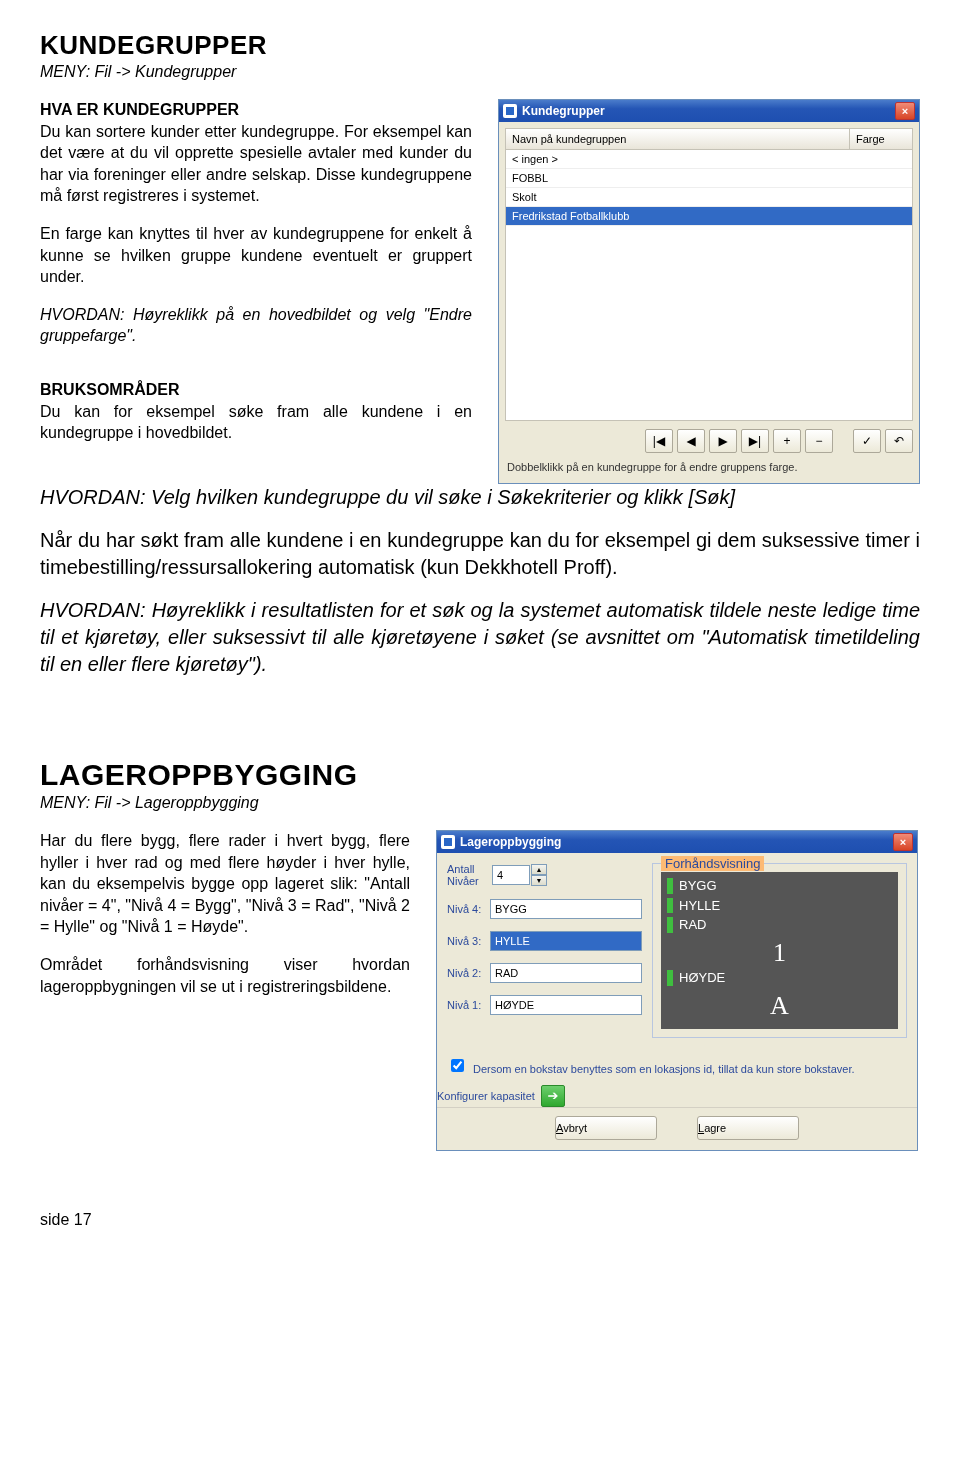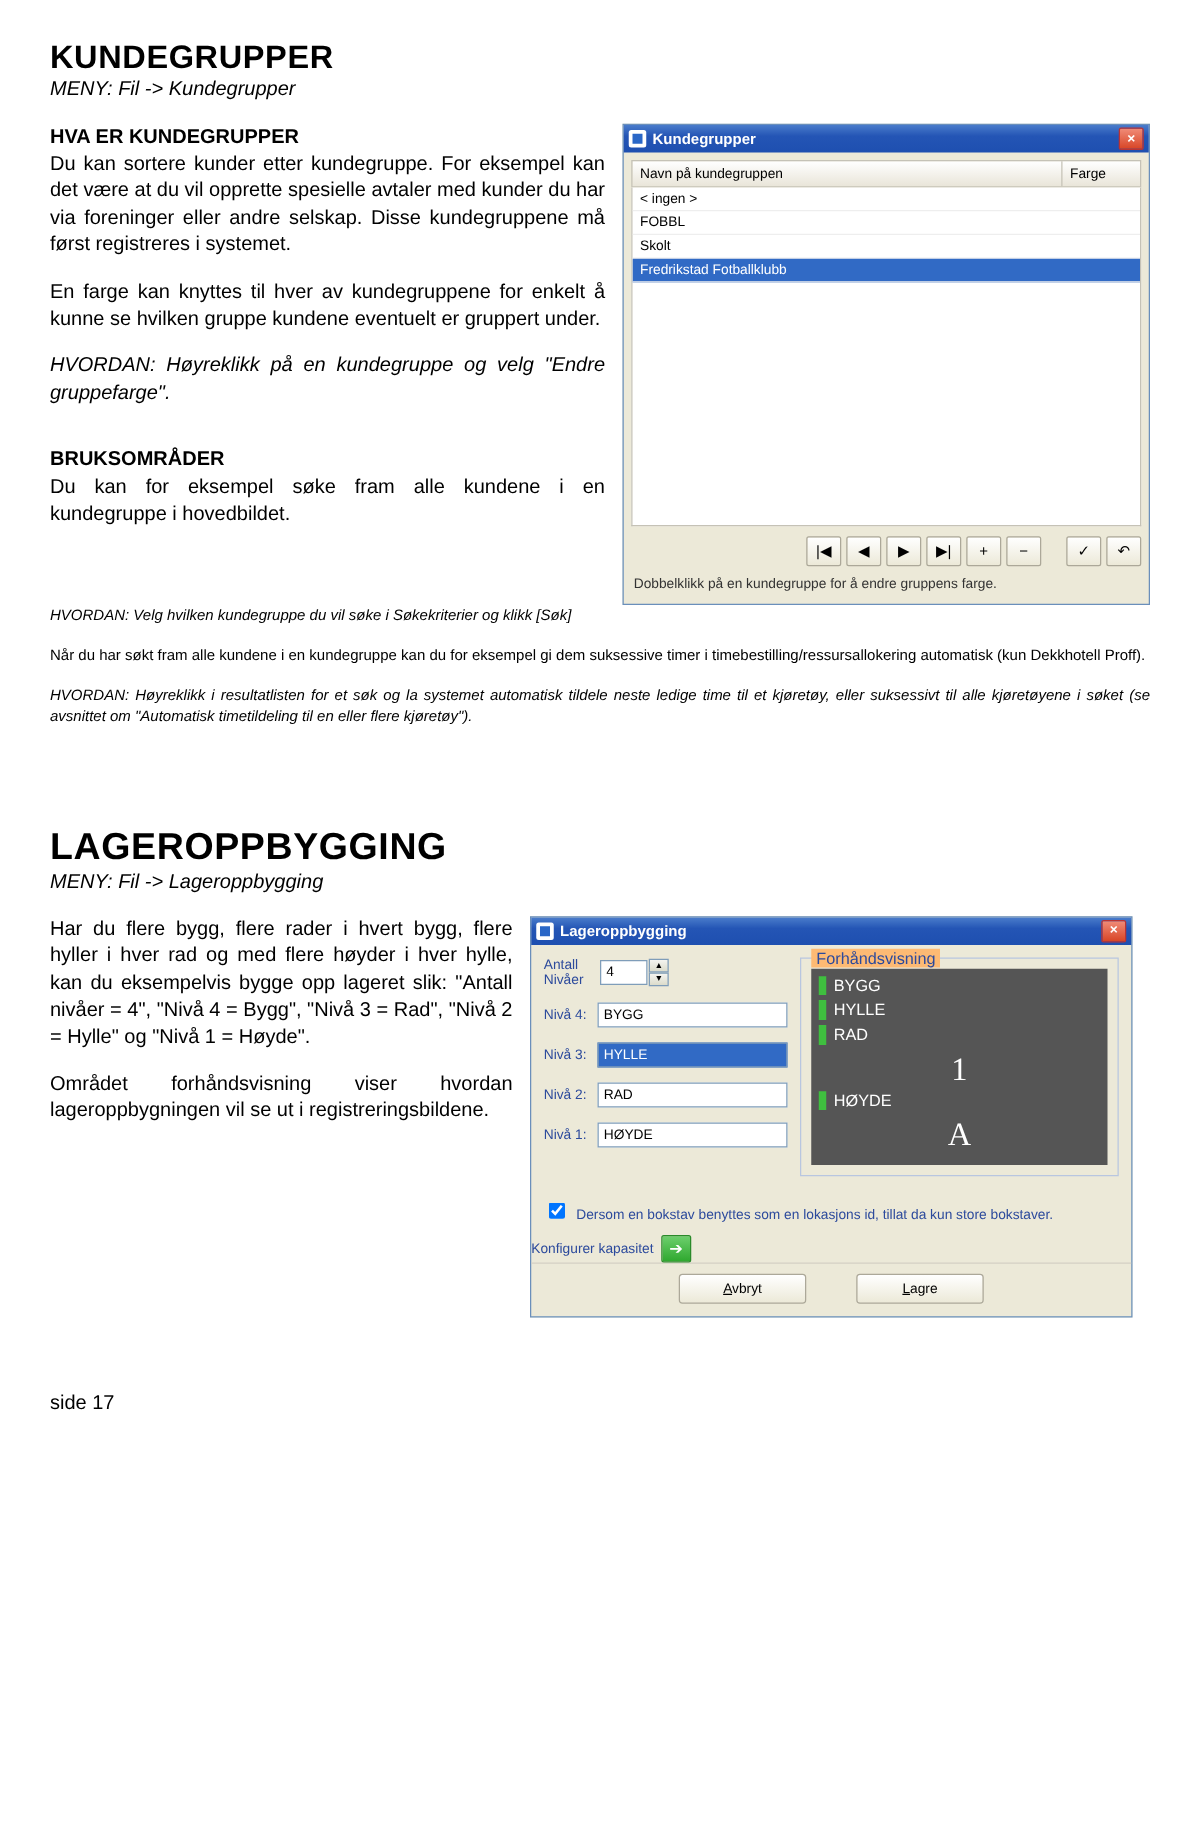--- a/index.html
+++ b/index.html
@@ -1,25 +1,25 @@
 <!DOCTYPE html>
 <html><head>
 <meta charset="utf-8">
 <style>
   html,body{margin:0;padding:0;background:#fff;width:960px;font-family:Verdana,Geneva,sans-serif;color:#000}
   .page{padding:30px 40px 20px 40px}
   h1{font-size:26px;font-weight:bold;margin:0 0 2px 0;letter-spacing:0.5px}
   h1.lager{font-size:30px;margin-top:80px}
   .meny{font-style:italic;font-size:16px;margin:0 0 18px 0}
   .subhead{font-weight:bold;font-size:16px;margin:0}
-  .two-col{display:flex;gap:14px;align-items:flex-start}
+  .two-col{display:flex;gap:26px;align-items:flex-start}
   .left-col{flex:1;font-size:16px;text-align:justify;line-height:1.35}
   .left-col p{margin:0 0 16px 0}
   .ital{font-style:italic}
-  .full-para{font-size:12px;text-align:justify;line-height:1.35;margin:0 0 16px 0}
+  .full-para{font-size:20px;text-align:justify;line-height:1.35;margin:0 0 16px 0}
   .footer{font-size:16px;margin-top:60px}
 
   
   .win{border:1px solid #6a8fbb;background:#ece9d8;font-family:Tahoma,sans-serif;font-size:11px;color:#000}
   .titlebar{height:22px;background:linear-gradient(#4a7ccb,#2455b5 40%,#1e4fb0);color:#fff;display:flex;align-items:center;padding:0 4px;font-weight:bold;font-size:12px}
   .titlebar .ticon{width:14px;height:14px;background:#fff;border-radius:2px;margin-right:5px;position:relative}
   .titlebar .ticon::after{content:"";position:absolute;inset:3px;background:#2a67c7}
   .closebtn{margin-left:auto;width:18px;height:16px;background:linear-gradient(#f08b77,#d84526);border:1px solid #b33;border-radius:2px;display:flex;align-items:center;justify-content:center;color:#fff;font-weight:bold;font-size:11px;line-height:1;cursor:pointer}
   .win-body{padding:6px}
 
@@ -56,37 +56,37 @@
   .preview .pvrow{display:flex;align-items:stretch;margin-bottom:4px}
   .preview .bar{width:6px;margin-right:6px}
   .preview .bar.g{background:#3fbf3f}
   .preview .lab{flex:1;font-size:13px}
   .preview .big{font-family:'Times New Roman',serif;font-size:26px;text-align:center;margin:2px 0}
   .chkrow{display:flex;align-items:flex-end;gap:6px;font-size:11px;color:#2c4a9c;margin-top:10px}
   .chkrow input{margin-top:1px}
   .konfrow{display:flex;justify-content:flex-start;align-items:center;gap:6px;color:#2c4a9c;font-size:11px;margin-top:10px;padding-right:6px}
   .arrowbtn{width:22px;height:20px;background:linear-gradient(#6dcf6d,#2fa82f);border:1px solid #2a8a2a;border-radius:2px;color:#fff;display:flex;align-items:center;justify-content:center;font-size:13px;cursor:pointer}
   .btnrow{display:flex;justify-content:center;gap:40px;padding:8px 0 10px 0;border-top:1px solid #d4d0c4}
-  .btn{min-width:100px;height:22px;border:1px solid #aca899;background:linear-gradient(#fff,#ece9d8);border-radius:3px;font-size:11px;display:flex;align-items:center;justify-content:center;cursor:pointer}
+  .btn{min-width:100px;height:22px;border:1px solid #aca899;background:linear-gradient(#fff,#ece9d8);border-radius:3px;font-size:11px;display:flex;align-items:center;cursor:pointer}
   .btn u{text-decoration:underline}
 </style>
 </head>
 <body>
 
 <div class="page">
 
   <h1>KUNDEGRUPPER</h1>
   <p class="meny">MENY: Fil -&gt; Kundegrupper</p>
 
   <div class="two-col">
     <div class="left-col">
       <p><span class="subhead">HVA ER KUNDEGRUPPER</span><br>
         <span>Du kan sortere kunder etter kundegruppe. For eksempel kan det være at du vil opprette spesielle avtaler med kunder du har via foreninger eller andre selskap. Disse kundegruppene må først registreres i systemet.</span></p>
       <p>En farge kan knyttes til hver av kundegruppene for enkelt å kunne se hvilken gruppe kundene eventuelt er gruppert under.</p>
-      <p class="ital">HVORDAN: Høyreklikk på en kundegruppe og velg "Endre gruppefarge".</p>
+      <p class="ital">HVORDAN: Høyreklikk på en hovedbildet og velg "Endre gruppefarge".</p>
       <p style="margin-top:32px"><span class="subhead">BRUKSOMRÅDER</span><br>
         <span>Du kan for eksempel søke fram alle kundene i en kundegruppe i hovedbildet.</span></p>
     </div>
 
     <div class="win winK">
       <div class="titlebar">
         <span class="ticon"></span>
         <span>Kundegrupper</span>
         <span class="closebtn">×</span>
       </div>

